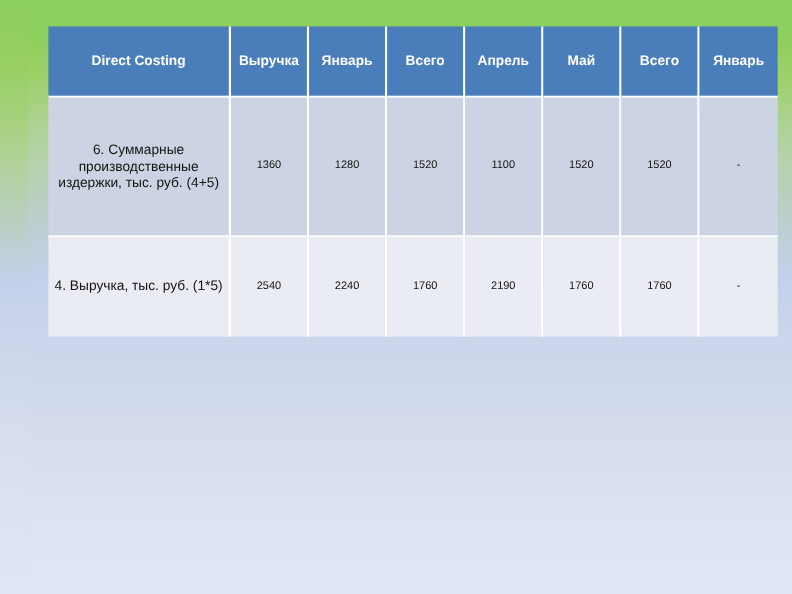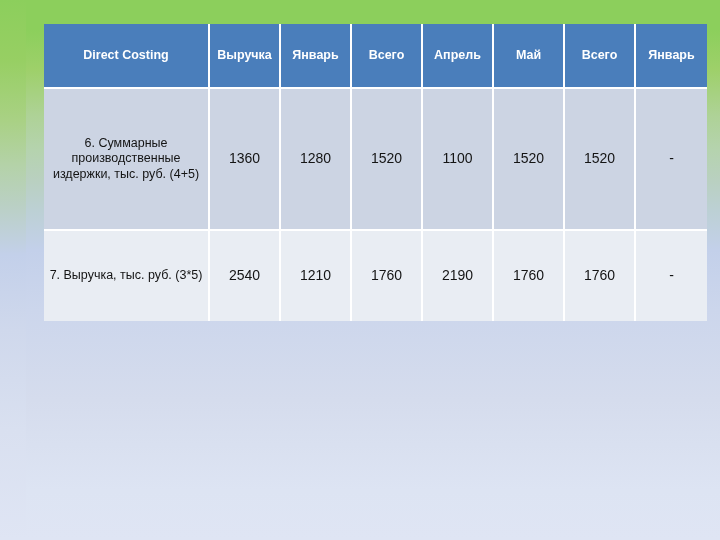--- a/index.html
+++ b/index.html
@@ -98,30 +98,30 @@
   tbody tr.row-a td {
     background: #ccd4e3;
     color: #141414;
   }
   tbody tr.row-b td {
     background: #e9edf3;
     color: #141414;
   }
 
   tbody td {
-    font-size: 14px;
+    font-size: 10px;
     line-height: 1.22;
   }
 
   td.label-cell {
     font-size: 12.5px;
     padding: 4px 8px;
   }
 
-  tbody tr.row-a { height: 142px; margin-left: 16px; }
+  tbody tr.row-a { height: 127px; margin-left: 16px; }
   tbody tr.row-b { height: 90px; }
 
   
   col.c-label { width: 166px; }
   col.c-mon   { width: 71px; }
   col.c-total { width: 71px; }
 </style>
 </head>
 <body>
 
@@ -158,23 +158,23 @@
           <td class="label-cell">6. Суммарные производственные издержки, тыс. руб. (4+5)</td>
           <td>1360</td>
           <td>1280</td>
           <td>1520</td>
           <td>1100</td>
           <td>1520</td>
           <td>1520</td>
           <td>-</td>
         </tr>
         <tr class="row-b">
-          <td class="label-cell">7. Выручка, тыс. руб. (3*5)</td>
+          <td class="label-cell">4. Выручка, тыс. руб. (1*5)</td>
           <td>2540</td>
-          <td>1210</td>
+          <td>2240</td>
           <td>1760</td>
           <td>2190</td>
           <td>1760</td>
           <td>1760</td>
           <td>-</td>
         </tr>
       </tbody>
     </table>
   </div>
 

